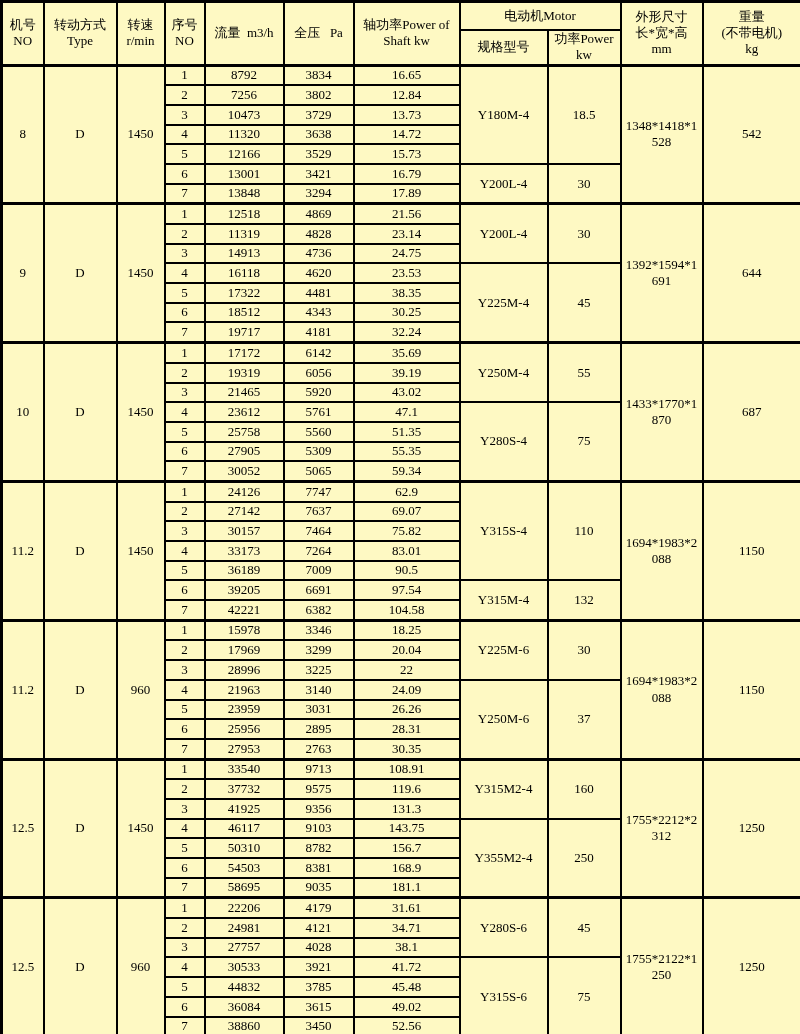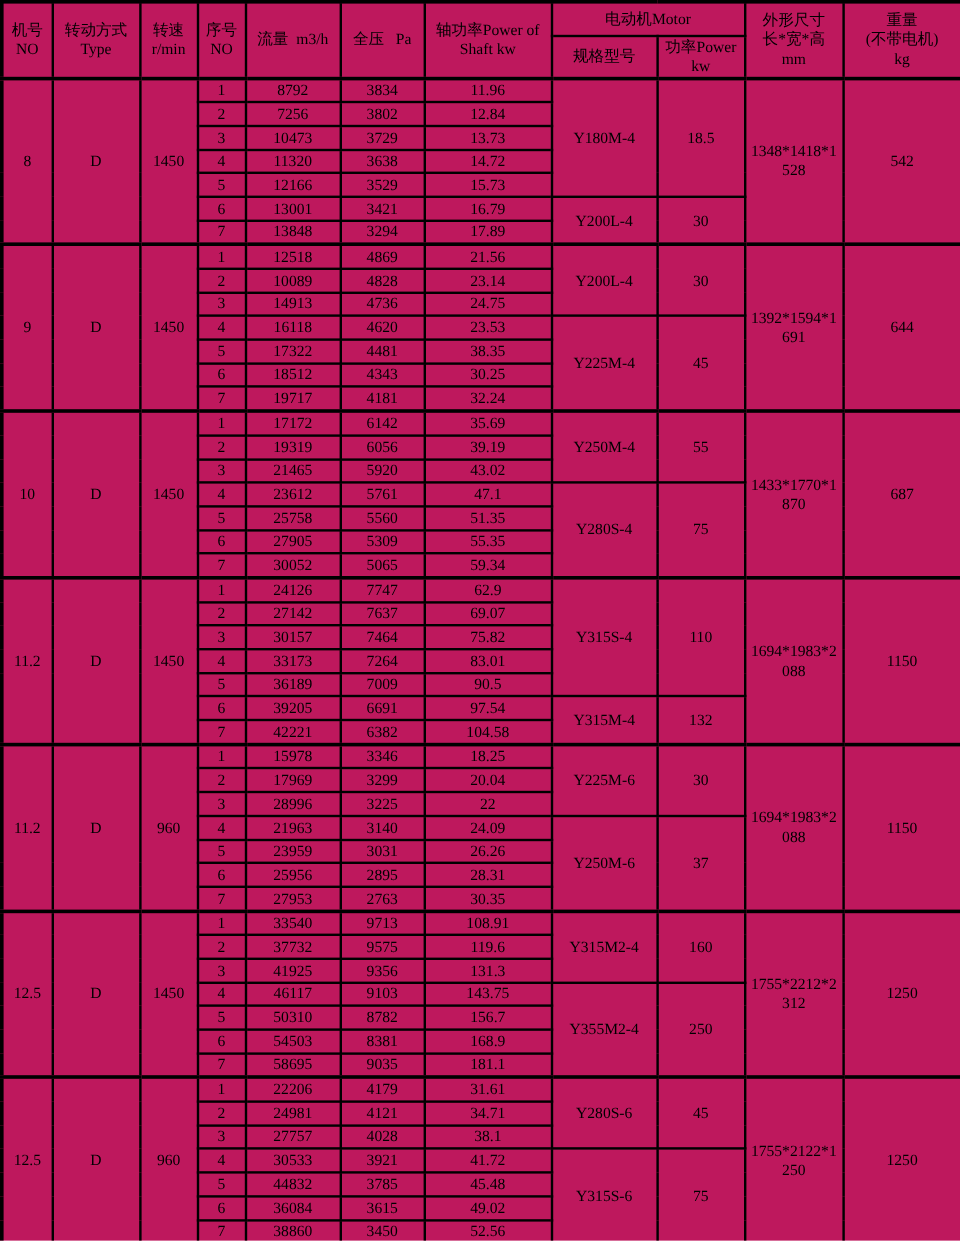--- a/index.html
+++ b/index.html
@@ -1,17 +1,17 @@
 <!DOCTYPE html>
 <html><head>
 <meta charset="utf-8">
 <style>
   html, body { margin: 0; padding: 0; background: #ffffff; }
   .page {
-    width: 800px; height: 1034px; background: #be185d; overflow: hidden;
+    width: 800px; height: 1034px; background: #fef9c3; overflow: hidden;
     font-family: "Liberation Serif", serif; color: #000000;
   }
   table.spec {
     border-collapse: collapse; table-layout: fixed; width: 800px;
     border: 3px solid #000000;
   }
   th, td {
     border: 2px solid #000000;
     text-align: center; vertical-align: middle;
     font-weight: normal; font-size: 13px; line-height: 1.25;
@@ -70,21 +70,21 @@
       </tr>
     </thead>
     <tbody id="spec-body">
         <tr class="block-start">
           <td rowspan="7">8</td>
           <td rowspan="7">D</td>
           <td rowspan="7">1450</td>
           <td>1</td>
           <td>8792</td>
           <td>3834</td>
-          <td>11.96</td>
+          <td>16.65</td>
           <td rowspan="5">Y180M-4</td>
           <td rowspan="5">18.5</td>
           <td rowspan="7" class="dims">1348*1418*1528</td>
           <td rowspan="7">542</td>
         </tr>
         <tr>
           <td>2</td>
           <td>7256</td>
           <td>3802</td>
           <td>12.84</td>
@@ -129,21 +129,21 @@
           <td>12518</td>
           <td>4869</td>
           <td>21.56</td>
           <td rowspan="3">Y200L-4</td>
           <td rowspan="3">30</td>
           <td rowspan="7" class="dims">1392*1594*1691</td>
           <td rowspan="7">644</td>
         </tr>
         <tr>
           <td>2</td>
-          <td>10089</td>
+          <td>11319</td>
           <td>4828</td>
           <td>23.14</td>
         </tr>
         <tr>
           <td>3</td>
           <td>14913</td>
           <td>4736</td>
           <td>24.75</td>
         </tr>
         <tr>

